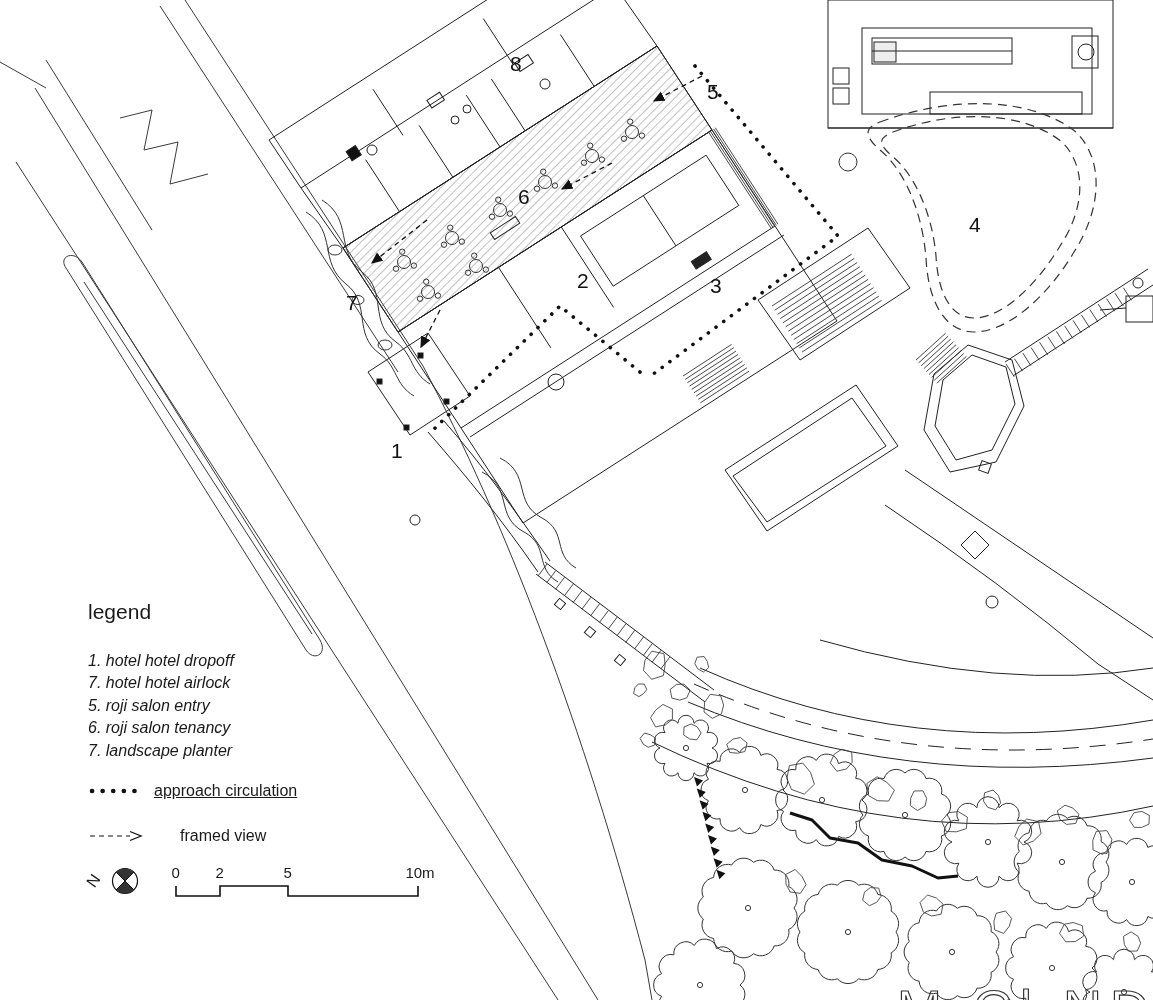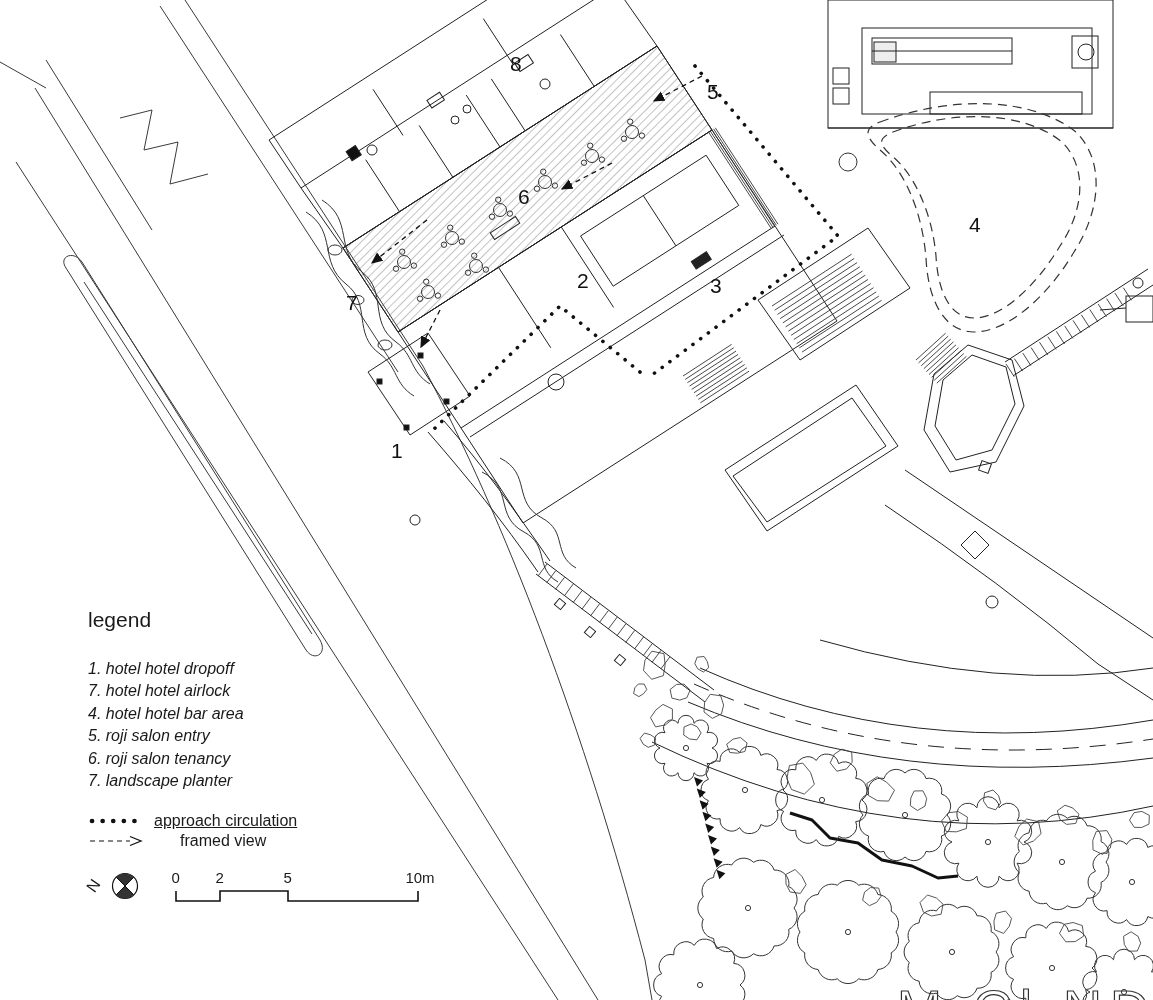--- a/index.html
+++ b/index.html
@@ -1,25 +1,25 @@
 <!DOCTYPE html>
 <html><head>
 <meta charset="utf-8">
 <style>
   html,body{margin:0;padding:0;background:#fff;}
   .canvas{position:relative;width:1153px;height:1000px;background:#fff;overflow:hidden;
           font-family:"Liberation Sans",sans-serif;color:#1a1a1a;}
   svg.plan{position:absolute;left:0;top:0;}
   .plan-num{position:absolute;font-size:21px;color:#111;}
   .legend{position:absolute;left:88px;top:592px;width:380px;}
-  .legend-title{font-size:21px;font-weight:400;margin:16px 0 26px 0;}
+  .legend-title{font-size:21px;font-weight:400;margin:8px 0 26px 0;}
   .legend-items{list-style:none;margin:0;padding:0;font-size:16px;line-height:22.4px;font-style:italic;}
   .sym-row{display:flex;align-items:center;gap:14px;}
   .sym-row.approach{margin-top:20px;text-decoration:underline;}
-  .sym-row.framed{margin-top:2px;gap:36px;}
+  .sym-row.framed{margin-top:27px;gap:36px;}
   .sym-label{font-size:16px;}
   .bottom-row{display:flex;align-items:center;margin-top:18px;}
   .north{display:flex;align-items:center;gap:7px;}
   .n-letter{display:inline-block;transform:rotate(-55deg);font-size:16px;}
   .scalebar{position:relative;margin-left:32px;width:250px;height:34px;}
   .scalebar .tick{position:absolute;top:0;font-size:15px;}
   .scalebar .t0{left:-3px;}
   .scalebar .t1{left:41px;}
   .scalebar .t2{left:109px;}
   .scalebar .t3{right:-10px;}
@@ -346,21 +346,20 @@
       <div class="plan-num" style="left: 518px; top: 185px;">6</div>
       <div class="plan-num" style="left: 346px; top: 291px;">7</div>
       <div class="plan-num" style="left: 510px; top: 52px;">8</div>
     </div>
 
   <div class="legend">
     <h2 class="legend-title">legend</h2>
     <ul class="legend-items">
       <li>1. hotel hotel dropoff</li>
       <li>7. hotel hotel airlock</li>
-      <li>4. hotel hotel bar area</li>
       <li>5. roji salon entry</li>
       <li>6. roji salon tenancy</li>
       <li>7. landscape planter</li>
     </ul>
 
     <div class="sym-row approach">
       <svg width="52" height="12">
         <line x1="4" y1="6" x2="48" y2="6" stroke="#111" stroke-width="4.6" stroke-linecap="round" stroke-dasharray="0.1 10.5"></line>
       </svg>
       <span class="sym-label">approach circulation</span>

